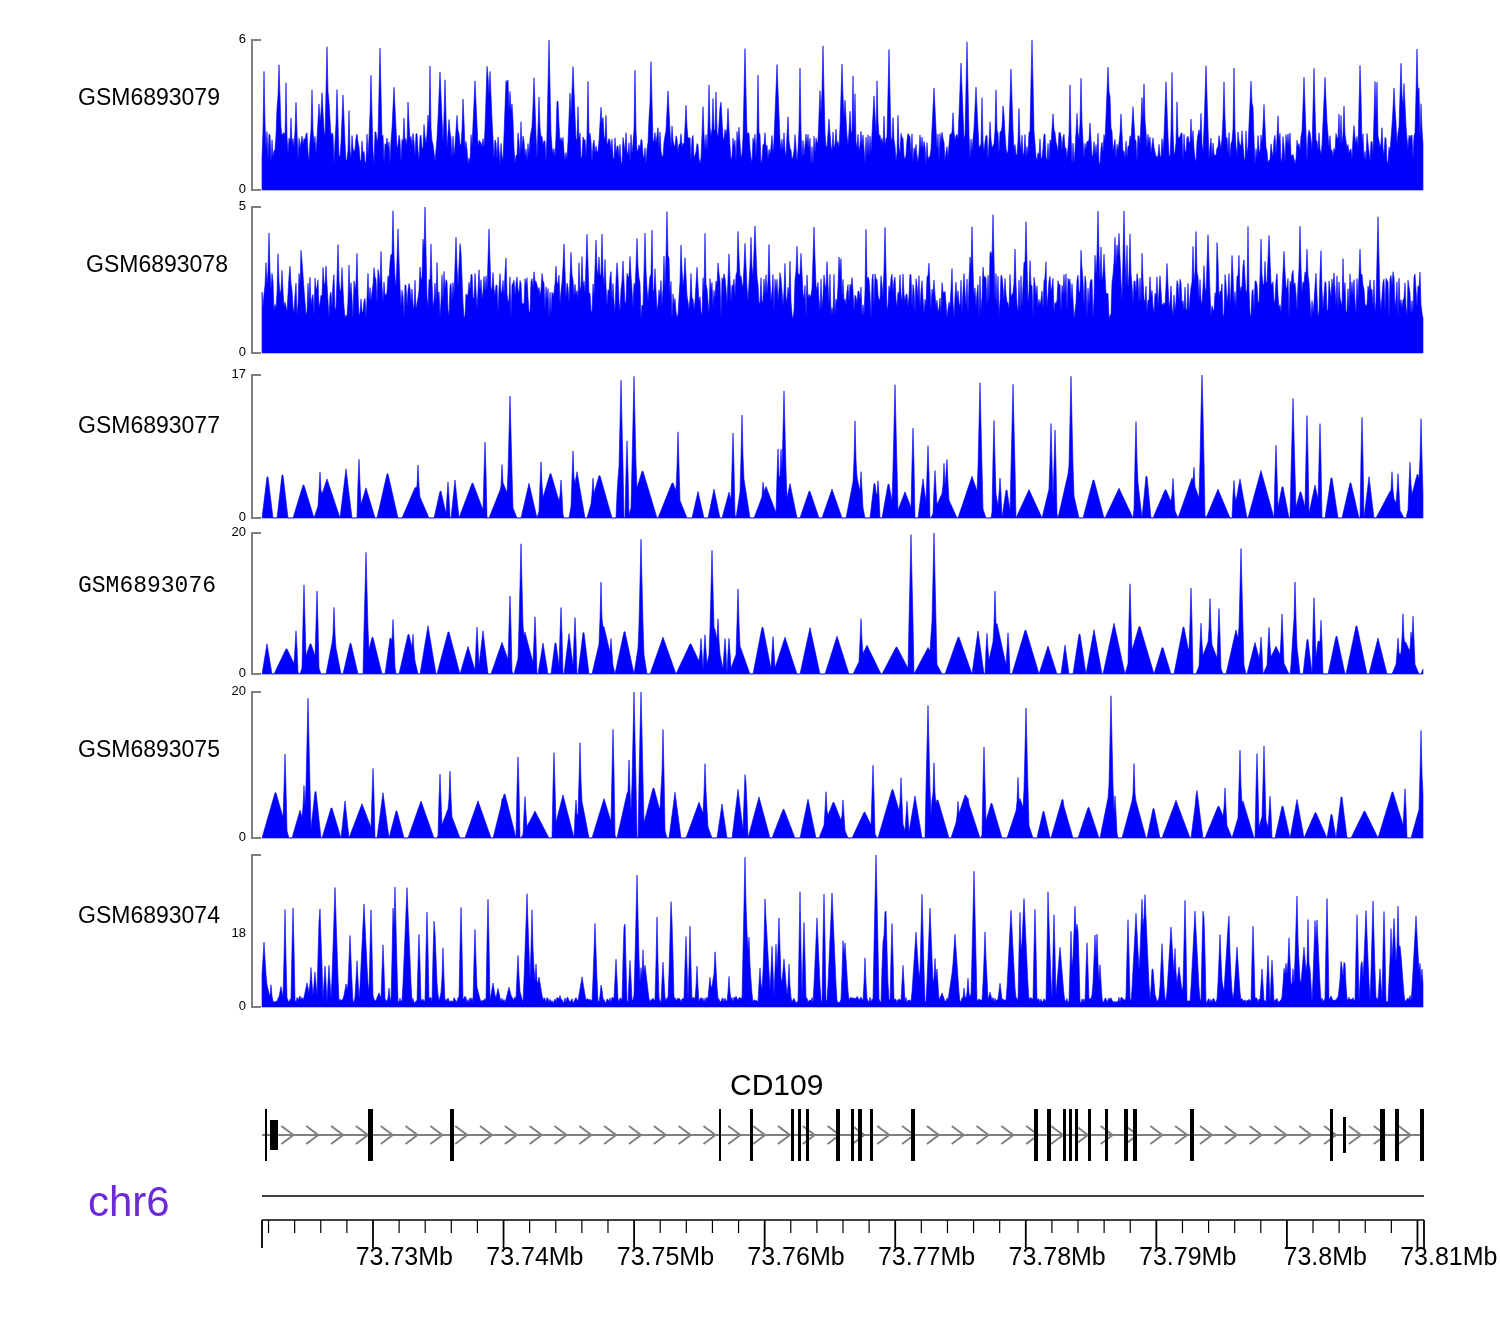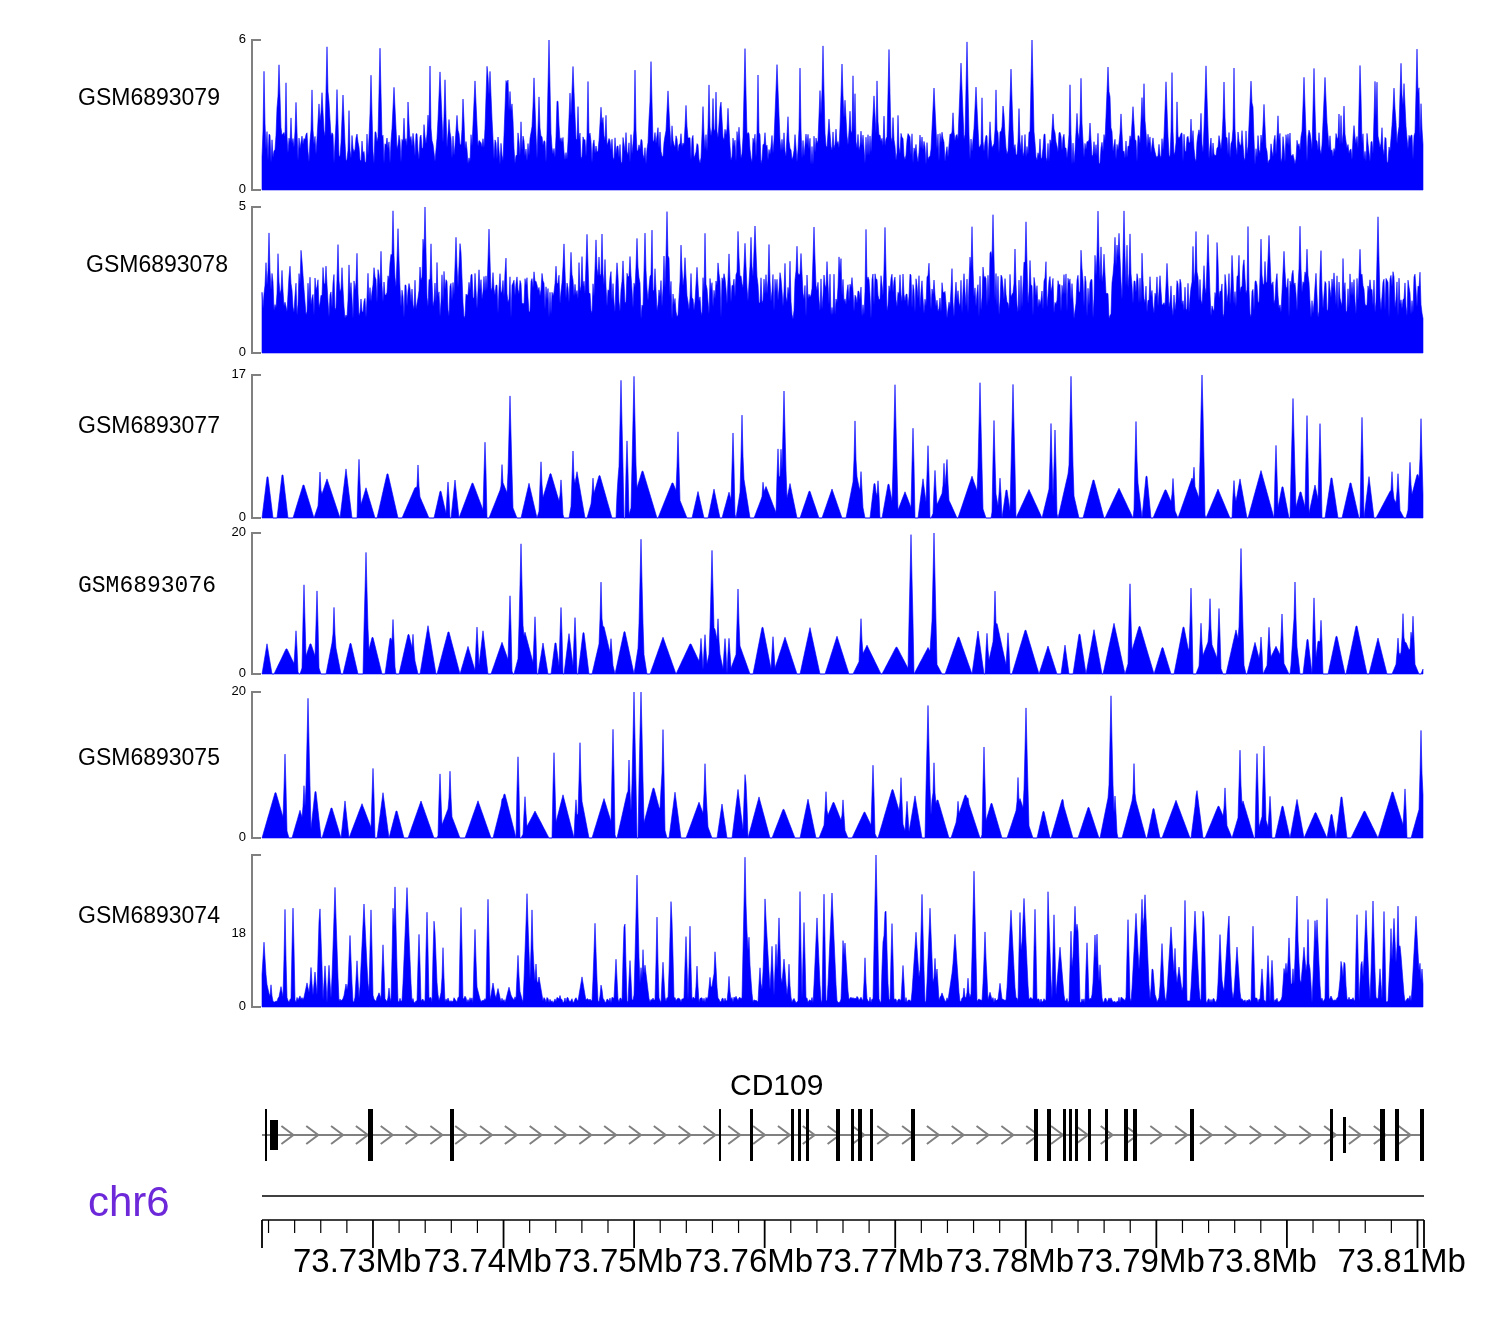--- a/index.html
+++ b/index.html
@@ -11,21 +11,21 @@
   .axis-max,.axis-min{position:absolute;font-size:13px;color:#000;text-align:right;width:30px;}
 
   #gene-panel{position:absolute;left:0;top:1060px;width:1375px;height:130px;}
   #gene-name{position:absolute;font-size:30px;color:#000;white-space:nowrap;}
   #gene-svg{position:absolute;left:0;top:0;}
 
   #chr-label{position:absolute;font-size:42px;color:#6d28d9;left:88px;top:1178px;letter-spacing:0px;}
 
   #ruler{position:absolute;left:0;top:1190px;width:1500px;height:120px;}
   #ruler svg{display:block;}
-  .tick-label{position:absolute;font-size:33px;color:#000;white-space:nowrap;text-align:left;}
+  .tick-label{position:absolute;font-size:25px;color:#000;white-space:nowrap;text-align:right;}
 </style>
 </head>
 <body>
 
 <div id="root">
 
   <div id="tracks">
       <div class="track" style="top: 0px;">
         <div class="track-label" style="left: 78px; top: 84px;">GSM6893079</div>
         <div class="axis-max" style="left: 216px; top: 31px;">6</div>
@@ -56,21 +56,21 @@
       <div class="track" style="top: 0px;">
         <div class="track-label" style="left: 78px; top: 573px; font-family: Liberation Mono, monospace;">GSM6893076</div>
         <div class="axis-max" style="left: 216px; top: 524px;">20</div>
         <div class="axis-min" style="left: 216px; top: 665px;">0</div>
         <svg width="1500" height="155" style="position: absolute; left: 0px; top: 526px;">
           <path d="M 261 7 L 252 7 L 252 148 L 261 148" fill="none" stroke="#808080" stroke-width="2"></path>
           <path d="M 262 148 L 262.0 148.0 L 263.0 142.0 L 264.0 135.9 L 265.0 129.9 L 266.0 123.8 L 267.0 117.8 L 268.0 123.8 L 269.0 129.9 L 270.0 135.9 L 271.0 142.0 L 272.0 148.0 L 273.0 148.0 L 274.0 148.0 L 275.0 145.9 L 276.0 143.8 L 277.0 141.7 L 278.0 139.6 L 279.0 137.6 L 280.0 135.5 L 281.0 133.4 L 282.0 131.3 L 283.0 129.2 L 284.0 127.1 L 285.0 125.0 L 286.0 122.9 L 287.0 122.9 L 288.0 125.0 L 289.0 127.1 L 290.0 129.2 L 291.0 131.3 L 292.0 133.4 L 293.0 135.5 L 294.0 137.6 L 295.0 122.1 L 296.0 104.8 L 297.0 122.1 L 298.0 145.9 L 299.0 148.0 L 300.0 148.0 L 301.0 145.0 L 302.0 142.0 L 303.0 94.5 L 304.0 58.8 L 305.0 94.5 L 306.0 130.0 L 307.0 127.0 L 308.0 123.9 L 309.0 120.9 L 310.0 117.9 L 311.0 117.9 L 312.0 120.9 L 313.0 123.9 L 314.0 127.0 L 315.0 130.0 L 316.0 98.1 L 317.0 64.9 L 318.0 98.1 L 319.0 142.0 L 320.0 145.0 L 321.0 148.0 L 322.0 148.0 L 323.0 148.0 L 324.0 148.0 L 325.0 148.0 L 326.0 148.0 L 327.0 142.8 L 328.0 137.6 L 329.0 132.4 L 330.0 127.3 L 331.0 122.1 L 332.0 116.9 L 333.0 108.0 L 334.0 81.4 L 335.0 108.0 L 336.0 122.1 L 337.0 127.3 L 338.0 132.4 L 339.0 137.6 L 340.0 142.8 L 341.0 148.0 L 342.0 148.0 L 343.0 148.0 L 344.0 143.6 L 345.0 139.3 L 346.0 134.9 L 347.0 130.6 L 348.0 126.2 L 349.0 121.9 L 350.0 117.5 L 351.0 117.5 L 352.0 121.9 L 353.0 126.2 L 354.0 130.6 L 355.0 134.9 L 356.0 139.3 L 357.0 143.6 L 358.0 148.0 L 359.0 148.0 L 360.0 148.0 L 361.0 148.0 L 362.0 148.0 L 363.0 148.0 L 364.0 102.4 L 365.0 64.4 L 366.0 26.4 L 367.0 64.4 L 368.0 102.4 L 369.0 123.7 L 370.0 119.6 L 371.0 115.5 L 372.0 111.5 L 373.0 111.5 L 374.0 115.5 L 375.0 119.6 L 376.0 123.7 L 377.0 127.7 L 378.0 131.8 L 379.0 135.8 L 380.0 139.9 L 381.0 143.9 L 382.0 148.0 L 383.0 148.0 L 384.0 148.0 L 385.0 148.0 L 386.0 140.9 L 387.0 133.7 L 388.0 126.6 L 389.0 119.4 L 390.0 112.3 L 391.0 112.3 L 392.0 115.3 L 393.0 93.5 L 394.0 115.3 L 395.0 140.9 L 396.0 148.0 L 397.0 148.0 L 398.0 148.0 L 399.0 148.0 L 400.0 143.6 L 401.0 139.2 L 402.0 134.9 L 403.0 130.5 L 404.0 126.1 L 405.0 121.7 L 406.0 117.3 L 407.0 113.0 L 408.0 108.6 L 409.0 108.6 L 410.0 113.0 L 411.0 117.3 L 412.0 121.7 L 413.0 108.3 L 414.0 124.2 L 415.0 134.9 L 416.0 139.2 L 417.0 143.6 L 418.0 148.0 L 419.0 148.0 L 420.0 148.0 L 421.0 142.0 L 422.0 135.9 L 423.0 129.9 L 424.0 123.9 L 425.0 117.8 L 426.0 111.8 L 427.0 105.7 L 428.0 99.7 L 429.0 105.7 L 430.0 111.8 L 431.0 117.8 L 432.0 123.9 L 433.0 129.9 L 434.0 135.9 L 435.0 142.0 L 436.0 148.0 L 437.0 148.0 L 438.0 144.2 L 439.0 140.4 L 440.0 136.6 L 441.0 132.7 L 442.0 128.9 L 443.0 125.1 L 444.0 121.3 L 445.0 117.5 L 446.0 113.7 L 447.0 109.8 L 448.0 106.0 L 449.0 106.0 L 450.0 109.8 L 451.0 113.7 L 452.0 117.5 L 453.0 121.3 L 454.0 125.1 L 455.0 128.9 L 456.0 132.7 L 457.0 136.6 L 458.0 140.4 L 459.0 144.2 L 460.0 148.0 L 461.0 144.6 L 462.0 141.1 L 463.0 137.7 L 464.0 134.2 L 465.0 130.8 L 466.0 127.3 L 467.0 123.9 L 468.0 120.4 L 469.0 123.9 L 470.0 127.3 L 471.0 130.8 L 472.0 134.2 L 473.0 137.7 L 474.0 141.1 L 475.0 144.6 L 476.0 119.9 L 477.0 101.1 L 478.0 119.9 L 479.0 139.4 L 480.0 130.7 L 481.0 122.1 L 482.0 113.5 L 483.0 104.8 L 484.0 113.5 L 485.0 122.1 L 486.0 130.7 L 487.0 139.4 L 488.0 148.0 L 489.0 148.0 L 490.0 148.0 L 491.0 148.0 L 492.0 145.1 L 493.0 142.2 L 494.0 139.4 L 495.0 136.5 L 496.0 133.6 L 497.0 130.7 L 498.0 127.8 L 499.0 125.0 L 500.0 122.1 L 501.0 119.2 L 502.0 116.3 L 503.0 119.2 L 504.0 122.1 L 505.0 125.0 L 506.0 127.8 L 507.0 130.7 L 508.0 133.6 L 509.0 101.1 L 510.0 69.8 L 511.0 101.1 L 512.0 145.1 L 513.0 148.0 L 514.0 148.0 L 515.0 144.2 L 516.0 140.4 L 517.0 136.6 L 518.0 132.8 L 519.0 99.2 L 520.0 58.5 L 521.0 17.8 L 522.0 58.5 L 523.0 99.2 L 524.0 110.0 L 525.0 106.2 L 526.0 110.0 L 527.0 113.8 L 528.0 117.6 L 529.0 121.4 L 530.0 125.2 L 531.0 129.0 L 532.0 132.8 L 533.0 136.6 L 534.0 113.7 L 535.0 90.8 L 536.0 113.7 L 537.0 148.0 L 538.0 148.0 L 539.0 141.8 L 540.0 135.6 L 541.0 129.4 L 542.0 123.2 L 543.0 117.0 L 544.0 123.2 L 545.0 129.4 L 546.0 135.6 L 547.0 141.8 L 548.0 148.0 L 549.0 148.0 L 550.0 148.0 L 551.0 148.0 L 552.0 140.2 L 553.0 132.5 L 554.0 124.7 L 555.0 117.0 L 556.0 117.0 L 557.0 124.7 L 558.0 132.5 L 559.0 140.2 L 560.0 108.1 L 561.0 81.5 L 562.0 108.1 L 563.0 148.0 L 564.0 148.0 L 565.0 139.9 L 566.0 131.8 L 567.0 123.8 L 568.0 115.7 L 569.0 107.6 L 570.0 115.7 L 571.0 123.8 L 572.0 131.8 L 573.0 139.9 L 574.0 114.2 L 575.0 91.6 L 576.0 114.2 L 577.0 148.0 L 578.0 148.0 L 579.0 139.8 L 580.0 131.5 L 581.0 123.3 L 582.0 115.0 L 583.0 106.8 L 584.0 106.8 L 585.0 115.0 L 586.0 123.3 L 587.0 131.5 L 588.0 139.8 L 589.0 148.0 L 590.0 148.0 L 591.0 148.0 L 592.0 148.0 L 593.0 143.7 L 594.0 139.4 L 595.0 135.1 L 596.0 130.8 L 597.0 126.5 L 598.0 122.2 L 599.0 117.9 L 600.0 92.9 L 601.0 56.1 L 602.0 92.9 L 603.0 100.7 L 604.0 100.7 L 605.0 105.0 L 606.0 109.3 L 607.0 113.6 L 608.0 117.9 L 609.0 122.2 L 610.0 126.5 L 611.0 112.7 L 612.0 126.8 L 613.0 139.4 L 614.0 143.7 L 615.0 148.0 L 616.0 143.3 L 617.0 138.6 L 618.0 133.9 L 619.0 129.3 L 620.0 124.6 L 621.0 119.9 L 622.0 115.2 L 623.0 110.5 L 624.0 105.8 L 625.0 105.8 L 626.0 110.5 L 627.0 115.2 L 628.0 119.9 L 629.0 124.6 L 630.0 129.3 L 631.0 133.9 L 632.0 138.6 L 633.0 143.3 L 634.0 148.0 L 635.0 141.6 L 636.0 135.1 L 637.0 128.7 L 638.0 122.3 L 639.0 97.5 L 640.0 55.3 L 641.0 13.2 L 642.0 55.3 L 643.0 97.5 L 644.0 128.7 L 645.0 135.1 L 646.0 141.6 L 647.0 148.0 L 648.0 148.0 L 649.0 148.0 L 650.0 148.0 L 651.0 145.2 L 652.0 142.3 L 653.0 139.5 L 654.0 136.7 L 655.0 133.8 L 656.0 131.0 L 657.0 128.2 L 658.0 125.3 L 659.0 122.5 L 660.0 119.7 L 661.0 116.8 L 662.0 114.0 L 663.0 111.2 L 664.0 114.0 L 665.0 116.8 L 666.0 119.7 L 667.0 122.5 L 668.0 125.3 L 669.0 128.2 L 670.0 131.0 L 671.0 133.8 L 672.0 136.7 L 673.0 139.5 L 674.0 142.3 L 675.0 145.2 L 676.0 148.0 L 677.0 145.9 L 678.0 143.7 L 679.0 141.6 L 680.0 139.4 L 681.0 137.3 L 682.0 135.1 L 683.0 133.0 L 684.0 130.9 L 685.0 128.7 L 686.0 126.6 L 687.0 124.4 L 688.0 122.3 L 689.0 120.1 L 690.0 118.0 L 691.0 118.0 L 692.0 120.1 L 693.0 122.3 L 694.0 124.4 L 695.0 126.6 L 696.0 128.7 L 697.0 130.9 L 698.0 133.0 L 699.0 135.1 L 700.0 126.7 L 701.0 112.4 L 702.0 126.7 L 703.0 143.7 L 704.0 124.4 L 705.0 108.7 L 706.0 124.4 L 707.0 138.1 L 708.0 133.2 L 709.0 128.2 L 710.0 101.7 L 711.0 63.0 L 712.0 24.4 L 713.0 63.0 L 714.0 101.7 L 715.0 103.5 L 716.0 108.5 L 717.0 113.4 L 718.0 92.8 L 719.0 114.9 L 720.0 128.2 L 721.0 133.2 L 722.0 138.1 L 723.0 143.1 L 724.0 126.8 L 725.0 112.6 L 726.0 126.8 L 727.0 148.0 L 728.0 126.6 L 729.0 112.3 L 730.0 126.6 L 731.0 142.4 L 732.0 139.6 L 733.0 136.8 L 734.0 134.0 L 735.0 131.2 L 736.0 128.4 L 737.0 97.0 L 738.0 63.0 L 739.0 97.0 L 740.0 120.0 L 741.0 122.8 L 742.0 125.6 L 743.0 128.4 L 744.0 131.2 L 745.0 134.0 L 746.0 136.8 L 747.0 139.6 L 748.0 142.4 L 749.0 145.2 L 750.0 148.0 L 751.0 148.0 L 752.0 148.0 L 753.0 148.0 L 754.0 142.8 L 755.0 137.7 L 756.0 132.5 L 757.0 127.3 L 758.0 122.1 L 759.0 117.0 L 760.0 111.8 L 761.0 106.6 L 762.0 101.4 L 763.0 101.4 L 764.0 106.6 L 765.0 111.8 L 766.0 117.0 L 767.0 122.1 L 768.0 127.3 L 769.0 132.5 L 770.0 137.7 L 771.0 142.8 L 772.0 125.6 L 773.0 110.7 L 774.0 125.6 L 775.0 141.9 L 776.0 138.8 L 777.0 135.7 L 778.0 132.7 L 779.0 129.6 L 780.0 126.5 L 781.0 123.5 L 782.0 120.4 L 783.0 117.3 L 784.0 114.3 L 785.0 111.2 L 786.0 114.3 L 787.0 117.3 L 788.0 120.4 L 789.0 123.5 L 790.0 126.5 L 791.0 129.6 L 792.0 132.7 L 793.0 135.7 L 794.0 138.8 L 795.0 141.9 L 796.0 144.9 L 797.0 148.0 L 798.0 148.0 L 799.0 148.0 L 800.0 148.0 L 801.0 143.4 L 802.0 138.7 L 803.0 134.1 L 804.0 129.4 L 805.0 124.8 L 806.0 120.2 L 807.0 115.5 L 808.0 110.9 L 809.0 106.2 L 810.0 101.6 L 811.0 106.2 L 812.0 110.9 L 813.0 115.5 L 814.0 120.2 L 815.0 124.8 L 816.0 129.4 L 817.0 134.1 L 818.0 138.7 L 819.0 143.4 L 820.0 148.0 L 821.0 148.0 L 822.0 148.0 L 823.0 148.0 L 824.0 148.0 L 825.0 148.0 L 826.0 144.8 L 827.0 141.7 L 828.0 138.5 L 829.0 135.4 L 830.0 132.2 L 831.0 129.1 L 832.0 125.9 L 833.0 122.8 L 834.0 119.6 L 835.0 116.5 L 836.0 113.3 L 837.0 110.2 L 838.0 113.3 L 839.0 116.5 L 840.0 119.6 L 841.0 122.8 L 842.0 125.9 L 843.0 129.1 L 844.0 132.2 L 845.0 135.4 L 846.0 138.5 L 847.0 141.7 L 848.0 144.8 L 849.0 148.0 L 850.0 148.0 L 851.0 148.0 L 852.0 148.0 L 853.0 148.0 L 854.0 145.9 L 855.0 143.9 L 856.0 141.8 L 857.0 139.8 L 858.0 137.7 L 859.0 135.7 L 860.0 114.8 L 861.0 92.7 L 862.0 114.8 L 863.0 127.5 L 864.0 125.4 L 865.0 123.4 L 866.0 121.3 L 867.0 119.2 L 868.0 121.3 L 869.0 123.4 L 870.0 125.4 L 871.0 127.5 L 872.0 129.5 L 873.0 131.6 L 874.0 133.6 L 875.0 135.7 L 876.0 137.7 L 877.0 139.8 L 878.0 141.8 L 879.0 143.9 L 880.0 145.9 L 881.0 148.0 L 882.0 148.0 L 883.0 146.1 L 884.0 144.2 L 885.0 142.3 L 886.0 140.3 L 887.0 138.4 L 888.0 136.5 L 889.0 134.6 L 890.0 132.7 L 891.0 130.8 L 892.0 128.9 L 893.0 126.9 L 894.0 125.0 L 895.0 123.1 L 896.0 121.2 L 897.0 121.2 L 898.0 123.1 L 899.0 125.0 L 900.0 126.9 L 901.0 128.9 L 902.0 130.8 L 903.0 132.7 L 904.0 134.6 L 905.0 136.5 L 906.0 138.4 L 907.0 140.3 L 908.0 142.3 L 909.0 95.7 L 910.0 52.2 L 911.0 8.6 L 912.0 52.2 L 913.0 95.7 L 914.0 148.0 L 915.0 146.1 L 916.0 144.2 L 917.0 142.3 L 918.0 140.4 L 919.0 138.5 L 920.0 136.6 L 921.0 134.8 L 922.0 132.9 L 923.0 131.0 L 924.0 129.1 L 925.0 127.2 L 926.0 125.3 L 927.0 123.4 L 928.0 121.5 L 929.0 123.4 L 930.0 124.8 L 931.0 109.4 L 932.0 95.0 L 933.0 50.8 L 934.0 7.0 L 935.0 50.8 L 936.0 95.0 L 937.0 138.5 L 938.0 140.4 L 939.0 142.3 L 940.0 144.2 L 941.0 146.1 L 942.0 148.0 L 943.0 148.0 L 944.0 148.0 L 945.0 148.0 L 946.0 145.2 L 947.0 142.3 L 948.0 139.5 L 949.0 136.7 L 950.0 133.8 L 951.0 131.0 L 952.0 128.2 L 953.0 125.3 L 954.0 122.5 L 955.0 119.7 L 956.0 116.8 L 957.0 114.0 L 958.0 111.2 L 959.0 111.2 L 960.0 114.0 L 961.0 116.8 L 962.0 119.7 L 963.0 122.5 L 964.0 125.3 L 965.0 128.2 L 966.0 131.0 L 967.0 133.8 L 968.0 136.7 L 969.0 139.5 L 970.0 142.3 L 971.0 145.2 L 972.0 148.0 L 973.0 140.8 L 974.0 133.7 L 975.0 126.5 L 976.0 119.3 L 977.0 112.1 L 978.0 105.0 L 979.0 112.1 L 980.0 119.3 L 981.0 126.5 L 982.0 133.7 L 983.0 140.8 L 984.0 148.0 L 985.0 148.0 L 986.0 123.6 L 987.0 107.3 L 988.0 123.6 L 989.0 134.2 L 990.0 129.6 L 991.0 125.0 L 992.0 120.4 L 993.0 115.8 L 994.0 98.3 L 995.0 65.1 L 996.0 98.3 L 997.0 97.4 L 998.0 102.0 L 999.0 106.6 L 1000.0 111.2 L 1001.0 115.8 L 1002.0 120.4 L 1003.0 125.0 L 1004.0 129.6 L 1005.0 134.2 L 1006.0 138.8 L 1007.0 123.3 L 1008.0 106.8 L 1009.0 123.3 L 1010.0 148.0 L 1011.0 148.0 L 1012.0 148.0 L 1013.0 144.6 L 1014.0 141.3 L 1015.0 137.9 L 1016.0 134.6 L 1017.0 131.2 L 1018.0 127.8 L 1019.0 124.5 L 1020.0 121.1 L 1021.0 117.8 L 1022.0 114.4 L 1023.0 111.0 L 1024.0 107.7 L 1025.0 104.3 L 1026.0 104.3 L 1027.0 107.7 L 1028.0 111.0 L 1029.0 114.4 L 1030.0 117.8 L 1031.0 121.1 L 1032.0 124.5 L 1033.0 127.8 L 1034.0 131.2 L 1035.0 134.6 L 1036.0 137.9 L 1037.0 141.3 L 1038.0 144.6 L 1039.0 148.0 L 1040.0 144.9 L 1041.0 141.8 L 1042.0 138.7 L 1043.0 135.5 L 1044.0 132.4 L 1045.0 129.3 L 1046.0 126.2 L 1047.0 123.1 L 1048.0 120.0 L 1049.0 123.1 L 1050.0 126.2 L 1051.0 129.3 L 1052.0 132.4 L 1053.0 135.5 L 1054.0 138.7 L 1055.0 141.8 L 1056.0 144.9 L 1057.0 148.0 L 1058.0 148.0 L 1059.0 148.0 L 1060.0 148.0 L 1061.0 148.0 L 1062.0 140.8 L 1063.0 133.6 L 1064.0 126.3 L 1065.0 119.1 L 1066.0 126.3 L 1067.0 133.6 L 1068.0 140.8 L 1069.0 148.0 L 1070.0 148.0 L 1071.0 148.0 L 1072.0 148.0 L 1073.0 148.0 L 1074.0 141.4 L 1075.0 134.8 L 1076.0 128.1 L 1077.0 121.5 L 1078.0 114.9 L 1079.0 108.3 L 1080.0 108.3 L 1081.0 114.9 L 1082.0 121.5 L 1083.0 128.1 L 1084.0 134.8 L 1085.0 141.4 L 1086.0 148.0 L 1087.0 142.5 L 1088.0 136.9 L 1089.0 131.4 L 1090.0 125.9 L 1091.0 120.3 L 1092.0 114.8 L 1093.0 109.3 L 1094.0 103.7 L 1095.0 109.3 L 1096.0 114.8 L 1097.0 120.3 L 1098.0 125.9 L 1099.0 131.4 L 1100.0 136.9 L 1101.0 142.5 L 1102.0 148.0 L 1103.0 148.0 L 1104.0 143.4 L 1105.0 138.8 L 1106.0 134.2 L 1107.0 129.6 L 1108.0 125.0 L 1109.0 120.3 L 1110.0 115.7 L 1111.0 111.1 L 1112.0 106.5 L 1113.0 101.9 L 1114.0 97.3 L 1115.0 101.9 L 1116.0 106.5 L 1117.0 111.1 L 1118.0 115.7 L 1119.0 120.3 L 1120.0 125.0 L 1121.0 129.6 L 1122.0 134.2 L 1123.0 138.8 L 1124.0 143.4 L 1125.0 148.0 L 1126.0 144.6 L 1127.0 141.2 L 1128.0 137.8 L 1129.0 93.9 L 1130.0 57.8 L 1131.0 93.9 L 1132.0 124.3 L 1133.0 120.9 L 1134.0 117.5 L 1135.0 114.1 L 1136.0 110.7 L 1137.0 107.3 L 1138.0 103.9 L 1139.0 100.6 L 1140.0 100.6 L 1141.0 103.9 L 1142.0 107.3 L 1143.0 110.7 L 1144.0 114.1 L 1145.0 117.5 L 1146.0 120.9 L 1147.0 124.3 L 1148.0 127.7 L 1149.0 131.1 L 1150.0 134.4 L 1151.0 137.8 L 1152.0 141.2 L 1153.0 144.6 L 1154.0 148.0 L 1155.0 144.7 L 1156.0 141.5 L 1157.0 138.2 L 1158.0 134.9 L 1159.0 131.6 L 1160.0 128.4 L 1161.0 125.1 L 1162.0 121.8 L 1163.0 121.8 L 1164.0 125.1 L 1165.0 128.4 L 1166.0 131.6 L 1167.0 134.9 L 1168.0 138.2 L 1169.0 141.5 L 1170.0 144.7 L 1171.0 148.0 L 1172.0 148.0 L 1173.0 148.0 L 1174.0 148.0 L 1175.0 142.8 L 1176.0 137.6 L 1177.0 132.4 L 1178.0 127.2 L 1179.0 122.0 L 1180.0 116.8 L 1181.0 111.6 L 1182.0 106.4 L 1183.0 101.2 L 1184.0 101.2 L 1185.0 106.4 L 1186.0 111.6 L 1187.0 116.8 L 1188.0 122.0 L 1189.0 124.2 L 1190.0 96.5 L 1191.0 62.1 L 1192.0 96.5 L 1193.0 148.0 L 1194.0 148.0 L 1195.0 148.0 L 1196.0 148.0 L 1197.0 145.3 L 1198.0 142.7 L 1199.0 140.0 L 1200.0 117.5 L 1201.0 97.2 L 1202.0 117.5 L 1203.0 129.4 L 1204.0 126.7 L 1205.0 124.0 L 1206.0 121.4 L 1207.0 118.7 L 1208.0 116.0 L 1209.0 102.8 L 1210.0 72.7 L 1211.0 102.8 L 1212.0 118.7 L 1213.0 121.4 L 1214.0 124.0 L 1215.0 126.7 L 1216.0 129.4 L 1217.0 132.0 L 1218.0 108.7 L 1219.0 82.5 L 1220.0 108.7 L 1221.0 142.7 L 1222.0 145.3 L 1223.0 148.0 L 1224.0 148.0 L 1225.0 148.0 L 1226.0 148.0 L 1227.0 143.6 L 1228.0 139.2 L 1229.0 134.8 L 1230.0 130.4 L 1231.0 125.9 L 1232.0 121.5 L 1233.0 117.1 L 1234.0 112.7 L 1235.0 108.3 L 1236.0 103.9 L 1237.0 108.3 L 1238.0 112.7 L 1239.0 100.9 L 1240.0 61.7 L 1241.0 22.5 L 1242.0 61.7 L 1243.0 100.9 L 1244.0 139.2 L 1245.0 143.6 L 1246.0 148.0 L 1247.0 148.0 L 1248.0 144.0 L 1249.0 140.1 L 1250.0 136.1 L 1251.0 132.2 L 1252.0 128.2 L 1253.0 124.3 L 1254.0 120.3 L 1255.0 116.4 L 1256.0 120.3 L 1257.0 124.3 L 1258.0 128.2 L 1259.0 132.2 L 1260.0 125.8 L 1261.0 111.0 L 1262.0 125.8 L 1263.0 148.0 L 1264.0 145.9 L 1265.0 143.7 L 1266.0 141.6 L 1267.0 139.5 L 1268.0 120.0 L 1269.0 101.3 L 1270.0 120.0 L 1271.0 131.0 L 1272.0 128.8 L 1273.0 126.7 L 1274.0 124.6 L 1275.0 122.4 L 1276.0 120.3 L 1277.0 122.4 L 1278.0 124.6 L 1279.0 126.7 L 1280.0 128.8 L 1281.0 112.0 L 1282.0 88.0 L 1283.0 112.0 L 1284.0 137.4 L 1285.0 139.5 L 1286.0 141.6 L 1287.0 143.7 L 1288.0 145.9 L 1289.0 148.0 L 1290.0 148.0 L 1291.0 139.0 L 1292.0 123.1 L 1293.0 106.5 L 1294.0 92.8 L 1295.0 56.0 L 1296.0 92.8 L 1297.0 120.9 L 1298.0 130.0 L 1299.0 139.0 L 1300.0 148.0 L 1301.0 148.0 L 1302.0 148.0 L 1303.0 148.0 L 1304.0 139.4 L 1305.0 130.8 L 1306.0 122.2 L 1307.0 113.6 L 1308.0 113.6 L 1309.0 122.2 L 1310.0 130.8 L 1311.0 139.4 L 1312.0 148.0 L 1313.0 102.3 L 1314.0 71.9 L 1315.0 102.3 L 1316.0 131.6 L 1317.0 123.4 L 1318.0 115.2 L 1319.0 115.2 L 1320.0 115.8 L 1321.0 94.3 L 1322.0 115.8 L 1323.0 148.0 L 1324.0 148.0 L 1325.0 148.0 L 1326.0 148.0 L 1327.0 148.0 L 1328.0 148.0 L 1329.0 143.3 L 1330.0 138.6 L 1331.0 133.9 L 1332.0 129.2 L 1333.0 124.5 L 1334.0 119.8 L 1335.0 115.1 L 1336.0 110.4 L 1337.0 110.4 L 1338.0 115.1 L 1339.0 119.8 L 1340.0 124.5 L 1341.0 129.2 L 1342.0 133.9 L 1343.0 138.6 L 1344.0 143.3 L 1345.0 148.0 L 1346.0 148.0 L 1347.0 143.2 L 1348.0 138.4 L 1349.0 133.6 L 1350.0 128.8 L 1351.0 124.0 L 1352.0 119.2 L 1353.0 114.5 L 1354.0 109.7 L 1355.0 104.9 L 1356.0 100.1 L 1357.0 100.1 L 1358.0 104.9 L 1359.0 109.7 L 1360.0 114.5 L 1361.0 119.2 L 1362.0 124.0 L 1363.0 128.8 L 1364.0 133.6 L 1365.0 138.4 L 1366.0 143.2 L 1367.0 148.0 L 1368.0 148.0 L 1369.0 148.0 L 1370.0 144.0 L 1371.0 140.0 L 1372.0 136.0 L 1373.0 132.0 L 1374.0 128.0 L 1375.0 124.0 L 1376.0 120.0 L 1377.0 116.0 L 1378.0 112.0 L 1379.0 116.0 L 1380.0 120.0 L 1381.0 124.0 L 1382.0 128.0 L 1383.0 132.0 L 1384.0 136.0 L 1385.0 140.0 L 1386.0 144.0 L 1387.0 148.0 L 1388.0 148.0 L 1389.0 148.0 L 1390.0 148.0 L 1391.0 148.0 L 1392.0 148.0 L 1393.0 145.6 L 1394.0 143.2 L 1395.0 140.7 L 1396.0 138.3 L 1397.0 126.5 L 1398.0 112.1 L 1399.0 126.5 L 1400.0 128.7 L 1401.0 126.2 L 1402.0 111.8 L 1403.0 87.7 L 1404.0 111.8 L 1405.0 116.6 L 1406.0 116.6 L 1407.0 119.0 L 1408.0 121.4 L 1409.0 123.8 L 1410.0 122.9 L 1411.0 106.2 L 1412.0 113.3 L 1413.0 90.2 L 1414.0 113.3 L 1415.0 138.3 L 1416.0 140.7 L 1417.0 143.2 L 1418.0 145.6 L 1419.0 148.0 L 1420.0 148.0 L 1421.0 148.0 L 1422.0 145.5 L 1423.0 143.1 L 1423 148 Z" fill="#0000ff" stroke="#0000ff" stroke-width="0.6"></path>
         </svg>
       </div>
       <div class="track" style="top: 0px;">
-        <div class="track-label" style="left: 78px; top: 736px; margin-top: 8px;">GSM6893075</div>
+        <div class="track-label" style="left: 78px; top: 736px;">GSM6893075</div>
         <div class="axis-max" style="left: 216px; top: 683px;">20</div>
         <div class="axis-min" style="left: 216px; top: 829px;">0</div>
         <svg width="1500" height="160" style="position: absolute; left: 0px; top: 685px;">
           <path d="M 261 7 L 252 7 L 252 153 L 261 153" fill="none" stroke="#808080" stroke-width="2"></path>
           <path d="M 262 153 L 262.0 153.0 L 263.0 149.5 L 264.0 146.0 L 265.0 142.6 L 266.0 139.1 L 267.0 135.6 L 268.0 132.1 L 269.0 128.7 L 270.0 125.2 L 271.0 121.7 L 272.0 118.2 L 273.0 114.8 L 274.0 111.3 L 275.0 107.8 L 276.0 107.8 L 277.0 111.3 L 278.0 114.8 L 279.0 118.2 L 280.0 121.7 L 281.0 125.2 L 282.0 128.7 L 283.0 132.1 L 284.0 102.7 L 285.0 69.1 L 286.0 102.7 L 287.0 146.0 L 288.0 149.5 L 289.0 153.0 L 290.0 153.0 L 291.0 153.0 L 292.0 153.0 L 293.0 149.5 L 294.0 146.1 L 295.0 142.6 L 296.0 139.1 L 297.0 135.7 L 298.0 132.2 L 299.0 128.7 L 300.0 125.3 L 301.0 128.7 L 302.0 132.2 L 303.0 121.6 L 304.0 100.7 L 305.0 121.6 L 306.0 100.6 L 307.0 56.9 L 308.0 13.3 L 309.0 56.9 L 310.0 100.6 L 311.0 143.7 L 312.0 134.5 L 313.0 125.2 L 314.0 115.9 L 315.0 106.7 L 316.0 106.7 L 317.0 115.9 L 318.0 125.2 L 319.0 134.5 L 320.0 143.7 L 321.0 153.0 L 322.0 153.0 L 323.0 149.7 L 324.0 146.4 L 325.0 143.0 L 326.0 139.7 L 327.0 136.4 L 328.0 133.1 L 329.0 129.7 L 330.0 126.4 L 331.0 123.1 L 332.0 123.1 L 333.0 126.4 L 334.0 129.7 L 335.0 133.1 L 336.0 136.4 L 337.0 139.7 L 338.0 143.0 L 339.0 146.4 L 340.0 149.7 L 341.0 153.0 L 342.0 143.7 L 343.0 134.4 L 344.0 125.2 L 345.0 115.9 L 346.0 125.2 L 347.0 134.4 L 348.0 143.7 L 349.0 153.0 L 350.0 150.4 L 351.0 147.7 L 352.0 145.1 L 353.0 142.5 L 354.0 139.8 L 355.0 137.2 L 356.0 134.6 L 357.0 131.9 L 358.0 129.3 L 359.0 126.6 L 360.0 124.0 L 361.0 121.4 L 362.0 118.7 L 363.0 121.4 L 364.0 124.0 L 365.0 126.6 L 366.0 129.3 L 367.0 131.9 L 368.0 134.6 L 369.0 137.2 L 370.0 139.8 L 371.0 142.5 L 372.0 111.2 L 373.0 83.4 L 374.0 111.2 L 375.0 153.0 L 376.0 153.0 L 377.0 153.0 L 378.0 145.5 L 379.0 137.9 L 380.0 130.4 L 381.0 122.8 L 382.0 115.3 L 383.0 107.7 L 384.0 115.3 L 385.0 122.8 L 386.0 130.4 L 387.0 137.9 L 388.0 145.5 L 389.0 153.0 L 390.0 149.2 L 391.0 145.3 L 392.0 141.5 L 393.0 137.6 L 394.0 133.8 L 395.0 129.9 L 396.0 126.1 L 397.0 126.1 L 398.0 129.9 L 399.0 133.8 L 400.0 137.6 L 401.0 141.5 L 402.0 145.3 L 403.0 149.2 L 404.0 153.0 L 405.0 153.0 L 406.0 153.0 L 407.0 153.0 L 408.0 153.0 L 409.0 150.2 L 410.0 147.3 L 411.0 144.5 L 412.0 141.6 L 413.0 138.8 L 414.0 135.9 L 415.0 133.1 L 416.0 130.2 L 417.0 127.4 L 418.0 124.5 L 419.0 121.7 L 420.0 118.8 L 421.0 116.0 L 422.0 118.8 L 423.0 121.7 L 424.0 124.5 L 425.0 127.4 L 426.0 130.2 L 427.0 133.1 L 428.0 135.9 L 429.0 138.8 L 430.0 141.6 L 431.0 144.5 L 432.0 147.3 L 433.0 150.2 L 434.0 153.0 L 435.0 153.0 L 436.0 153.0 L 437.0 153.0 L 438.0 150.4 L 439.0 114.5 L 440.0 88.9 L 441.0 114.5 L 442.0 139.8 L 443.0 137.2 L 444.0 134.5 L 445.0 131.9 L 446.0 129.3 L 447.0 126.6 L 448.0 124.0 L 449.0 112.9 L 450.0 86.2 L 451.0 112.9 L 452.0 131.9 L 453.0 134.5 L 454.0 137.2 L 455.0 139.8 L 456.0 142.5 L 457.0 145.1 L 458.0 147.7 L 459.0 150.4 L 460.0 153.0 L 461.0 153.0 L 462.0 153.0 L 463.0 153.0 L 464.0 153.0 L 465.0 153.0 L 466.0 150.1 L 467.0 147.3 L 468.0 144.4 L 469.0 141.6 L 470.0 138.7 L 471.0 135.8 L 472.0 133.0 L 473.0 130.1 L 474.0 127.3 L 475.0 124.4 L 476.0 121.5 L 477.0 118.7 L 478.0 115.8 L 479.0 118.7 L 480.0 121.5 L 481.0 124.4 L 482.0 127.3 L 483.0 130.1 L 484.0 133.0 L 485.0 135.8 L 486.0 138.7 L 487.0 141.6 L 488.0 144.4 L 489.0 147.3 L 490.0 150.1 L 491.0 153.0 L 492.0 153.0 L 493.0 153.0 L 494.0 149.0 L 495.0 145.0 L 496.0 141.0 L 497.0 137.1 L 498.0 133.1 L 499.0 129.1 L 500.0 125.1 L 501.0 121.1 L 502.0 114.0 L 503.0 113.2 L 504.0 109.2 L 505.0 109.2 L 506.0 113.2 L 507.0 117.1 L 508.0 121.1 L 509.0 125.1 L 510.0 129.1 L 511.0 133.1 L 512.0 137.1 L 513.0 141.0 L 514.0 145.0 L 515.0 149.0 L 516.0 153.0 L 517.0 104.3 L 518.0 71.8 L 519.0 104.3 L 520.0 153.0 L 521.0 153.0 L 522.0 151.1 L 523.0 149.2 L 524.0 128.2 L 525.0 111.7 L 526.0 128.2 L 527.0 141.5 L 528.0 139.6 L 529.0 137.6 L 530.0 135.7 L 531.0 133.8 L 532.0 131.9 L 533.0 130.0 L 534.0 128.0 L 535.0 126.1 L 536.0 128.0 L 537.0 130.0 L 538.0 131.9 L 539.0 133.8 L 540.0 135.7 L 541.0 137.6 L 542.0 139.6 L 543.0 141.5 L 544.0 143.4 L 545.0 145.3 L 546.0 147.2 L 547.0 149.2 L 548.0 151.1 L 549.0 153.0 L 550.0 153.0 L 551.0 153.0 L 552.0 153.0 L 553.0 101.8 L 554.0 67.7 L 555.0 101.8 L 556.0 137.3 L 557.0 133.3 L 558.0 129.4 L 559.0 125.5 L 560.0 121.6 L 561.0 117.6 L 562.0 113.7 L 563.0 109.8 L 564.0 113.7 L 565.0 117.6 L 566.0 121.6 L 567.0 125.5 L 568.0 129.4 L 569.0 133.3 L 570.0 137.3 L 571.0 141.2 L 572.0 145.1 L 573.0 149.1 L 574.0 153.0 L 575.0 130.1 L 576.0 114.8 L 577.0 130.1 L 578.0 129.0 L 579.0 95.8 L 580.0 57.7 L 581.0 95.8 L 582.0 116.3 L 583.0 121.5 L 584.0 126.8 L 585.0 132.0 L 586.0 137.3 L 587.0 142.5 L 588.0 147.8 L 589.0 153.0 L 590.0 153.0 L 591.0 153.0 L 592.0 153.0 L 593.0 149.7 L 594.0 146.4 L 595.0 143.1 L 596.0 139.9 L 597.0 136.6 L 598.0 133.3 L 599.0 130.0 L 600.0 126.7 L 601.0 123.4 L 602.0 120.1 L 603.0 116.8 L 604.0 113.6 L 605.0 116.8 L 606.0 120.1 L 607.0 123.4 L 608.0 126.7 L 609.0 130.0 L 610.0 133.3 L 611.0 136.6 L 612.0 87.8 L 613.0 44.3 L 614.0 87.8 L 615.0 149.7 L 616.0 153.0 L 617.0 153.0 L 618.0 148.5 L 619.0 144.1 L 620.0 139.6 L 621.0 135.2 L 622.0 130.7 L 623.0 126.3 L 624.0 121.8 L 625.0 117.3 L 626.0 112.9 L 627.0 108.4 L 628.0 106.2 L 629.0 75.0 L 630.0 106.2 L 631.0 126.3 L 632.0 98.1 L 633.0 52.3 L 634.0 7.0 L 635.0 52.3 L 636.0 98.1 L 637.0 153.0 L 638.0 153.0 L 639.0 95.4 L 640.0 47.3 L 641.0 7.0 L 642.0 47.3 L 643.0 95.4 L 644.0 137.7 L 645.0 133.8 L 646.0 130.0 L 647.0 126.2 L 648.0 122.3 L 649.0 118.5 L 650.0 114.7 L 651.0 110.8 L 652.0 107.0 L 653.0 103.2 L 654.0 103.2 L 655.0 107.0 L 656.0 110.8 L 657.0 114.7 L 658.0 118.5 L 659.0 122.3 L 660.0 123.6 L 661.0 104.1 L 662.0 87.9 L 663.0 44.6 L 664.0 87.9 L 665.0 145.3 L 666.0 149.2 L 667.0 153.0 L 668.0 153.0 L 669.0 153.0 L 670.0 145.4 L 671.0 137.7 L 672.0 130.1 L 673.0 122.5 L 674.0 114.8 L 675.0 107.2 L 676.0 114.8 L 677.0 122.5 L 678.0 130.1 L 679.0 137.7 L 680.0 145.4 L 681.0 153.0 L 682.0 153.0 L 683.0 153.0 L 684.0 153.0 L 685.0 153.0 L 686.0 153.0 L 687.0 150.2 L 688.0 147.5 L 689.0 144.7 L 690.0 142.0 L 691.0 139.2 L 692.0 136.5 L 693.0 133.7 L 694.0 131.0 L 695.0 128.2 L 696.0 125.5 L 697.0 122.7 L 698.0 119.9 L 699.0 117.2 L 700.0 119.9 L 701.0 122.7 L 702.0 125.5 L 703.0 128.2 L 704.0 108.4 L 705.0 78.7 L 706.0 105.6 L 707.0 124.6 L 708.0 142.0 L 709.0 144.7 L 710.0 147.5 L 711.0 150.2 L 712.0 153.0 L 713.0 153.0 L 714.0 153.0 L 715.0 153.0 L 716.0 153.0 L 717.0 153.0 L 718.0 146.2 L 719.0 139.4 L 720.0 132.6 L 721.0 125.8 L 722.0 119.0 L 723.0 125.8 L 724.0 132.6 L 725.0 139.4 L 726.0 146.2 L 727.0 153.0 L 728.0 153.0 L 729.0 153.0 L 730.0 153.0 L 731.0 153.0 L 732.0 153.0 L 733.0 144.9 L 734.0 136.8 L 735.0 128.7 L 736.0 120.6 L 737.0 112.5 L 738.0 104.4 L 739.0 112.5 L 740.0 120.6 L 741.0 128.7 L 742.0 136.8 L 743.0 144.9 L 744.0 115.0 L 745.0 89.6 L 746.0 98.3 L 747.0 120.2 L 748.0 153.0 L 749.0 149.3 L 750.0 145.5 L 751.0 141.8 L 752.0 138.1 L 753.0 134.3 L 754.0 130.6 L 755.0 126.9 L 756.0 123.1 L 757.0 119.4 L 758.0 115.7 L 759.0 111.9 L 760.0 115.7 L 761.0 119.4 L 762.0 123.1 L 763.0 126.9 L 764.0 130.6 L 765.0 134.3 L 766.0 138.1 L 767.0 141.8 L 768.0 145.5 L 769.0 149.3 L 770.0 153.0 L 771.0 153.0 L 772.0 153.0 L 773.0 150.4 L 774.0 147.8 L 775.0 145.2 L 776.0 142.6 L 777.0 140.0 L 778.0 137.4 L 779.0 134.8 L 780.0 132.2 L 781.0 129.6 L 782.0 127.0 L 783.0 124.4 L 784.0 124.4 L 785.0 127.0 L 786.0 129.6 L 787.0 132.2 L 788.0 134.8 L 789.0 137.4 L 790.0 140.0 L 791.0 142.6 L 792.0 145.2 L 793.0 147.8 L 794.0 150.4 L 795.0 153.0 L 796.0 153.0 L 797.0 153.0 L 798.0 153.0 L 799.0 153.0 L 800.0 153.0 L 801.0 148.2 L 802.0 143.3 L 803.0 138.5 L 804.0 133.6 L 805.0 128.8 L 806.0 123.9 L 807.0 119.1 L 808.0 114.2 L 809.0 119.1 L 810.0 123.9 L 811.0 128.8 L 812.0 133.6 L 813.0 138.5 L 814.0 143.3 L 815.0 148.2 L 816.0 153.0 L 817.0 153.0 L 818.0 153.0 L 819.0 153.0 L 820.0 150.5 L 821.0 147.9 L 822.0 145.4 L 823.0 142.8 L 824.0 140.3 L 825.0 125.2 L 826.0 106.7 L 827.0 125.2 L 828.0 130.2 L 829.0 127.6 L 830.0 125.1 L 831.0 122.5 L 832.0 120.0 L 833.0 117.5 L 834.0 117.5 L 835.0 120.0 L 836.0 122.5 L 837.0 125.1 L 838.0 127.6 L 839.0 130.2 L 840.0 132.7 L 841.0 135.2 L 842.0 130.1 L 843.0 114.9 L 844.0 130.1 L 845.0 145.4 L 846.0 147.9 L 847.0 150.5 L 848.0 153.0 L 849.0 153.0 L 850.0 153.0 L 851.0 153.0 L 852.0 153.0 L 853.0 150.9 L 854.0 148.7 L 855.0 146.6 L 856.0 144.4 L 857.0 142.3 L 858.0 140.1 L 859.0 138.0 L 860.0 135.8 L 861.0 133.7 L 862.0 131.5 L 863.0 129.4 L 864.0 127.2 L 865.0 127.2 L 866.0 129.4 L 867.0 131.5 L 868.0 133.7 L 869.0 135.8 L 870.0 138.0 L 871.0 140.1 L 872.0 109.3 L 873.0 80.2 L 874.0 109.3 L 875.0 148.7 L 876.0 150.9 L 877.0 153.0 L 878.0 153.0 L 879.0 149.5 L 880.0 146.1 L 881.0 142.6 L 882.0 139.2 L 883.0 135.7 L 884.0 132.3 L 885.0 128.8 L 886.0 125.4 L 887.0 121.9 L 888.0 118.5 L 889.0 115.0 L 890.0 111.6 L 891.0 108.1 L 892.0 104.7 L 893.0 104.7 L 894.0 108.1 L 895.0 111.6 L 896.0 115.0 L 897.0 118.5 L 898.0 121.9 L 899.0 125.4 L 900.0 116.8 L 901.0 92.7 L 902.0 116.8 L 903.0 139.2 L 904.0 142.6 L 905.0 146.1 L 906.0 131.0 L 907.0 116.3 L 908.0 131.0 L 909.0 147.0 L 910.0 141.0 L 911.0 134.9 L 912.0 128.9 L 913.0 122.9 L 914.0 116.9 L 915.0 110.9 L 916.0 116.9 L 917.0 122.9 L 918.0 128.9 L 919.0 134.9 L 920.0 141.0 L 921.0 147.0 L 922.0 153.0 L 923.0 153.0 L 924.0 153.0 L 925.0 153.0 L 926.0 103.3 L 927.0 61.9 L 928.0 20.5 L 929.0 61.9 L 930.0 103.3 L 931.0 130.0 L 932.0 114.7 L 933.0 107.9 L 934.0 77.8 L 935.0 107.9 L 936.0 118.5 L 937.0 115.1 L 938.0 115.1 L 939.0 118.5 L 940.0 122.0 L 941.0 125.4 L 942.0 128.9 L 943.0 132.3 L 944.0 135.8 L 945.0 139.2 L 946.0 142.7 L 947.0 146.1 L 948.0 149.6 L 949.0 153.0 L 950.0 153.0 L 951.0 153.0 L 952.0 149.9 L 953.0 146.9 L 954.0 143.8 L 955.0 140.8 L 956.0 137.7 L 957.0 131.0 L 958.0 116.3 L 959.0 128.5 L 960.0 125.5 L 961.0 122.4 L 962.0 119.4 L 963.0 116.3 L 964.0 113.3 L 965.0 110.2 L 966.0 110.2 L 967.0 113.3 L 968.0 112.8 L 969.0 119.4 L 970.0 122.4 L 971.0 125.5 L 972.0 128.5 L 973.0 131.6 L 974.0 134.7 L 975.0 137.7 L 976.0 140.8 L 977.0 143.8 L 978.0 146.9 L 979.0 149.9 L 980.0 153.0 L 981.0 153.0 L 982.0 149.6 L 983.0 98.4 L 984.0 62.0 L 985.0 98.4 L 986.0 135.8 L 987.0 132.3 L 988.0 128.9 L 989.0 125.4 L 990.0 122.0 L 991.0 118.5 L 992.0 118.5 L 993.0 122.0 L 994.0 125.4 L 995.0 128.9 L 996.0 132.3 L 997.0 135.8 L 998.0 139.2 L 999.0 142.7 L 1000.0 146.1 L 1001.0 149.6 L 1002.0 153.0 L 1003.0 153.0 L 1004.0 153.0 L 1005.0 153.0 L 1006.0 153.0 L 1007.0 153.0 L 1008.0 150.0 L 1009.0 146.9 L 1010.0 143.9 L 1011.0 140.9 L 1012.0 137.9 L 1013.0 134.8 L 1014.0 131.8 L 1015.0 128.8 L 1016.0 125.7 L 1017.0 116.7 L 1018.0 92.5 L 1019.0 116.6 L 1020.0 113.6 L 1021.0 116.6 L 1022.0 119.7 L 1023.0 122.7 L 1024.0 104.2 L 1025.0 63.6 L 1026.0 22.9 L 1027.0 63.6 L 1028.0 104.2 L 1029.0 140.9 L 1030.0 143.9 L 1031.0 146.9 L 1032.0 150.0 L 1033.0 153.0 L 1034.0 153.0 L 1035.0 153.0 L 1036.0 153.0 L 1037.0 153.0 L 1038.0 148.6 L 1039.0 144.2 L 1040.0 139.8 L 1041.0 135.4 L 1042.0 130.9 L 1043.0 126.5 L 1044.0 126.5 L 1045.0 130.9 L 1046.0 135.4 L 1047.0 139.8 L 1048.0 144.2 L 1049.0 148.6 L 1050.0 153.0 L 1051.0 153.0 L 1052.0 149.5 L 1053.0 146.0 L 1054.0 142.5 L 1055.0 139.1 L 1056.0 135.6 L 1057.0 132.1 L 1058.0 128.6 L 1059.0 125.1 L 1060.0 121.6 L 1061.0 118.1 L 1062.0 114.7 L 1063.0 114.6 L 1064.0 121.6 L 1065.0 125.1 L 1066.0 128.6 L 1067.0 132.1 L 1068.0 135.6 L 1069.0 139.1 L 1070.0 142.5 L 1071.0 146.0 L 1072.0 149.5 L 1073.0 153.0 L 1074.0 153.0 L 1075.0 153.0 L 1076.0 153.0 L 1077.0 153.0 L 1078.0 153.0 L 1079.0 150.0 L 1080.0 146.9 L 1081.0 143.9 L 1082.0 140.9 L 1083.0 137.8 L 1084.0 134.8 L 1085.0 131.7 L 1086.0 128.7 L 1087.0 125.7 L 1088.0 122.6 L 1089.0 122.6 L 1090.0 125.7 L 1091.0 128.7 L 1092.0 131.7 L 1093.0 134.8 L 1094.0 137.8 L 1095.0 140.9 L 1096.0 143.9 L 1097.0 146.9 L 1098.0 150.0 L 1099.0 153.0 L 1100.0 153.0 L 1101.0 148.0 L 1102.0 143.0 L 1103.0 138.0 L 1104.0 133.0 L 1105.0 128.0 L 1106.0 123.0 L 1107.0 118.0 L 1108.0 113.0 L 1109.0 99.7 L 1110.0 55.2 L 1111.0 10.8 L 1112.0 55.2 L 1113.0 99.7 L 1114.0 127.8 L 1115.0 111.0 L 1116.0 127.8 L 1117.0 148.0 L 1118.0 153.0 L 1119.0 153.0 L 1120.0 153.0 L 1121.0 153.0 L 1122.0 153.0 L 1123.0 149.3 L 1124.0 145.6 L 1125.0 141.9 L 1126.0 138.2 L 1127.0 134.5 L 1128.0 130.8 L 1129.0 127.1 L 1130.0 123.4 L 1131.0 119.7 L 1132.0 116.0 L 1133.0 108.3 L 1134.0 78.6 L 1135.0 108.3 L 1136.0 116.0 L 1137.0 119.7 L 1138.0 123.4 L 1139.0 127.1 L 1140.0 130.8 L 1141.0 134.5 L 1142.0 138.2 L 1143.0 141.9 L 1144.0 145.6 L 1145.0 149.3 L 1146.0 153.0 L 1147.0 153.0 L 1148.0 148.1 L 1149.0 143.2 L 1150.0 138.3 L 1151.0 133.5 L 1152.0 128.6 L 1153.0 123.7 L 1154.0 123.7 L 1155.0 128.6 L 1156.0 133.5 L 1157.0 138.3 L 1158.0 143.2 L 1159.0 148.1 L 1160.0 153.0 L 1161.0 153.0 L 1162.0 153.0 L 1163.0 150.3 L 1164.0 147.6 L 1165.0 144.9 L 1166.0 142.2 L 1167.0 139.5 L 1168.0 136.8 L 1169.0 134.2 L 1170.0 131.5 L 1171.0 128.8 L 1172.0 126.1 L 1173.0 123.4 L 1174.0 120.7 L 1175.0 118.0 L 1176.0 115.3 L 1177.0 118.0 L 1178.0 120.7 L 1179.0 123.4 L 1180.0 126.1 L 1181.0 128.8 L 1182.0 131.5 L 1183.0 134.2 L 1184.0 136.8 L 1185.0 139.5 L 1186.0 142.2 L 1187.0 144.9 L 1188.0 147.6 L 1189.0 150.3 L 1190.0 153.0 L 1191.0 153.0 L 1192.0 145.1 L 1193.0 137.2 L 1194.0 129.3 L 1195.0 121.4 L 1196.0 110.5 L 1197.0 105.6 L 1198.0 113.5 L 1199.0 121.4 L 1200.0 129.3 L 1201.0 137.2 L 1202.0 145.1 L 1203.0 153.0 L 1204.0 153.0 L 1205.0 153.0 L 1206.0 150.6 L 1207.0 148.1 L 1208.0 145.7 L 1209.0 143.2 L 1210.0 140.8 L 1211.0 138.4 L 1212.0 135.9 L 1213.0 133.5 L 1214.0 131.0 L 1215.0 128.6 L 1216.0 126.1 L 1217.0 123.7 L 1218.0 121.3 L 1219.0 121.3 L 1220.0 123.7 L 1221.0 126.1 L 1222.0 128.6 L 1223.0 131.0 L 1224.0 122.9 L 1225.0 102.9 L 1226.0 122.9 L 1227.0 140.8 L 1228.0 143.2 L 1229.0 145.7 L 1230.0 148.1 L 1231.0 150.6 L 1232.0 153.0 L 1233.0 149.6 L 1234.0 146.3 L 1235.0 142.9 L 1236.0 139.5 L 1237.0 136.1 L 1238.0 132.8 L 1239.0 100.3 L 1240.0 65.2 L 1241.0 100.3 L 1242.0 119.3 L 1243.0 115.9 L 1244.0 119.3 L 1245.0 122.7 L 1246.0 126.0 L 1247.0 129.4 L 1248.0 132.8 L 1249.0 136.1 L 1250.0 139.5 L 1251.0 142.9 L 1252.0 146.3 L 1253.0 149.6 L 1254.0 153.0 L 1255.0 153.0 L 1256.0 102.3 L 1257.0 68.6 L 1258.0 102.3 L 1259.0 142.2 L 1260.0 138.7 L 1261.0 135.1 L 1262.0 131.5 L 1263.0 97.8 L 1264.0 61.1 L 1265.0 97.8 L 1266.0 135.1 L 1267.0 138.7 L 1268.0 142.2 L 1269.0 128.0 L 1270.0 111.3 L 1271.0 128.0 L 1272.0 153.0 L 1273.0 153.0 L 1274.0 153.0 L 1275.0 153.0 L 1276.0 148.5 L 1277.0 143.9 L 1278.0 139.4 L 1279.0 134.9 L 1280.0 130.4 L 1281.0 125.8 L 1282.0 121.3 L 1283.0 121.3 L 1284.0 125.8 L 1285.0 130.4 L 1286.0 134.9 L 1287.0 139.4 L 1288.0 143.9 L 1289.0 148.5 L 1290.0 153.0 L 1291.0 147.5 L 1292.0 142.0 L 1293.0 136.5 L 1294.0 131.0 L 1295.0 125.4 L 1296.0 119.9 L 1297.0 114.4 L 1298.0 119.9 L 1299.0 125.4 L 1300.0 131.0 L 1301.0 136.5 L 1302.0 142.0 L 1303.0 147.5 L 1304.0 153.0 L 1305.0 150.7 L 1306.0 148.4 L 1307.0 146.1 L 1308.0 143.8 L 1309.0 141.5 L 1310.0 139.2 L 1311.0 136.9 L 1312.0 134.6 L 1313.0 132.4 L 1314.0 130.1 L 1315.0 127.8 L 1316.0 127.8 L 1317.0 130.1 L 1318.0 132.4 L 1319.0 134.6 L 1320.0 136.9 L 1321.0 139.2 L 1322.0 141.5 L 1323.0 143.8 L 1324.0 146.1 L 1325.0 148.4 L 1326.0 150.7 L 1327.0 153.0 L 1328.0 147.1 L 1329.0 141.3 L 1330.0 135.4 L 1331.0 129.6 L 1332.0 129.6 L 1333.0 135.4 L 1334.0 141.3 L 1335.0 147.1 L 1336.0 153.0 L 1337.0 144.8 L 1338.0 136.7 L 1339.0 128.5 L 1340.0 120.3 L 1341.0 112.1 L 1342.0 112.1 L 1343.0 120.3 L 1344.0 128.5 L 1345.0 136.7 L 1346.0 144.8 L 1347.0 153.0 L 1348.0 153.0 L 1349.0 153.0 L 1350.0 153.0 L 1351.0 153.0 L 1352.0 150.9 L 1353.0 148.9 L 1354.0 146.8 L 1355.0 144.8 L 1356.0 142.7 L 1357.0 140.7 L 1358.0 138.6 L 1359.0 136.6 L 1360.0 134.5 L 1361.0 132.4 L 1362.0 130.4 L 1363.0 128.3 L 1364.0 126.3 L 1365.0 126.3 L 1366.0 128.3 L 1367.0 130.4 L 1368.0 132.4 L 1369.0 134.5 L 1370.0 136.6 L 1371.0 138.6 L 1372.0 140.7 L 1373.0 142.7 L 1374.0 144.8 L 1375.0 146.8 L 1376.0 148.9 L 1377.0 150.9 L 1378.0 153.0 L 1379.0 149.7 L 1380.0 146.4 L 1381.0 143.2 L 1382.0 139.9 L 1383.0 136.6 L 1384.0 133.3 L 1385.0 130.1 L 1386.0 126.8 L 1387.0 123.5 L 1388.0 120.2 L 1389.0 116.9 L 1390.0 113.7 L 1391.0 110.4 L 1392.0 107.1 L 1393.0 107.1 L 1394.0 110.4 L 1395.0 113.7 L 1396.0 116.9 L 1397.0 120.2 L 1398.0 123.5 L 1399.0 126.8 L 1400.0 130.1 L 1401.0 133.3 L 1402.0 136.6 L 1403.0 139.9 L 1404.0 123.6 L 1405.0 103.9 L 1406.0 123.6 L 1407.0 153.0 L 1408.0 153.0 L 1409.0 153.0 L 1410.0 153.0 L 1411.0 153.0 L 1412.0 149.4 L 1413.0 145.8 L 1414.0 142.3 L 1415.0 138.7 L 1416.0 135.1 L 1417.0 131.5 L 1418.0 128.0 L 1419.0 124.4 L 1420.0 88.4 L 1421.0 45.4 L 1422.0 88.4 L 1423.0 110.1 L 1423 153 Z" fill="#0000ff" stroke="#0000ff" stroke-width="0.6"></path>
         </svg>
       </div>
       <div class="track" style="top: 0px;">
         <div class="track-label" style="left: 78px; top: 902px;">GSM6893074</div>
         <div class="axis-max" style="left: 216px; top: 881px; margin-top: 44px;">18</div>

